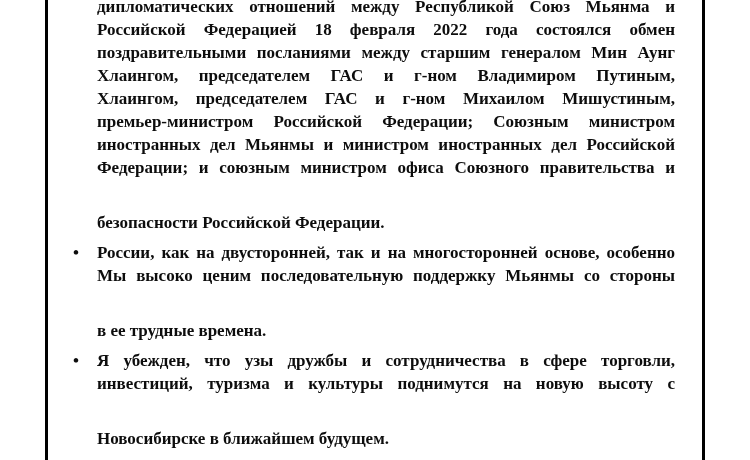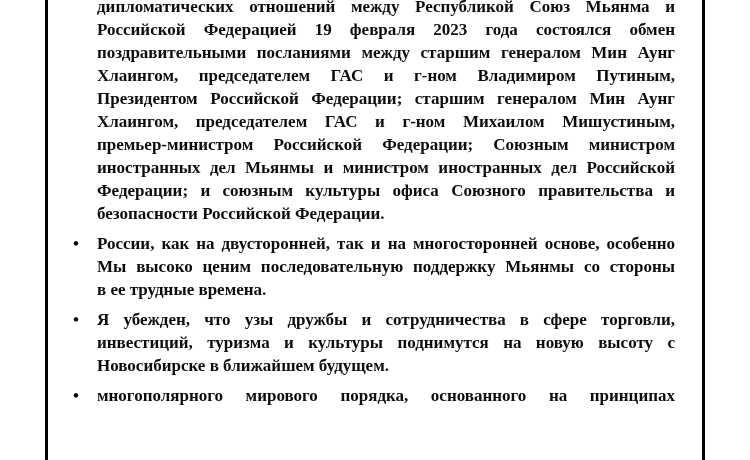--- a/index.html
+++ b/index.html
@@ -45,46 +45,46 @@
   .line {
     font-size: 17px;
     line-height: 23px;
     text-align: justify;
     text-align-last: justify;
     white-space: nowrap;
     overflow: hidden;
   }
   .line.flush {
     text-align-last: left;
+    margin-top: 32px;
   }
   .bullet {
     position: absolute;
     left: -24px;
     top: 0;
     font-size: 17px;
     line-height: 23px;
   }
 </style>
 </head>
 <body>
 
 <div class="page">
   <div class="border-line left"></div>
   <div class="border-line right"></div>
   <div class="content" id="content">
       <div class="para">
         <div class="line">дипломатических отношений между Республикой Союз Мьянма и</div>
-        <div class="line">Российской Федерацией 19 февраля 2023 года состоялся обмен</div>
+        <div class="line">Российской Федерацией 18 февраля 2022 года состоялся обмен</div>
         <div class="line">поздравительными посланиями между старшим генералом Мин Аунг</div>
         <div class="line">Хлаингом, председателем ГАС и г-ном Владимиром Путиным,</div>
-        <div class="line">Президентом Российской Федерации; старшим генералом Мин Аунг</div>
         <div class="line">Хлаингом, председателем ГАС и г-ном Михаилом Мишустиным,</div>
         <div class="line">премьер-министром Российской Федерации; Союзным министром</div>
         <div class="line">иностранных дел Мьянмы и министром иностранных дел Российской</div>
-        <div class="line">Федерации; и союзным культуры офиса Союзного правительства и</div>
+        <div class="line">Федерации; и союзным министром офиса Союзного правительства и</div>
         <div class="line flush">безопасности Российской Федерации.</div>
       </div>
       <div class="para">
         <span class="bullet">•</span>
         <div class="line">России, как на двусторонней, так и на многосторонней основе, особенно</div>
         <div class="line">Мы высоко ценим последовательную поддержку Мьянмы со стороны</div>
         <div class="line flush">в ее трудные времена.</div>
       </div>
       <div class="para">
         <span class="bullet">•</span>

